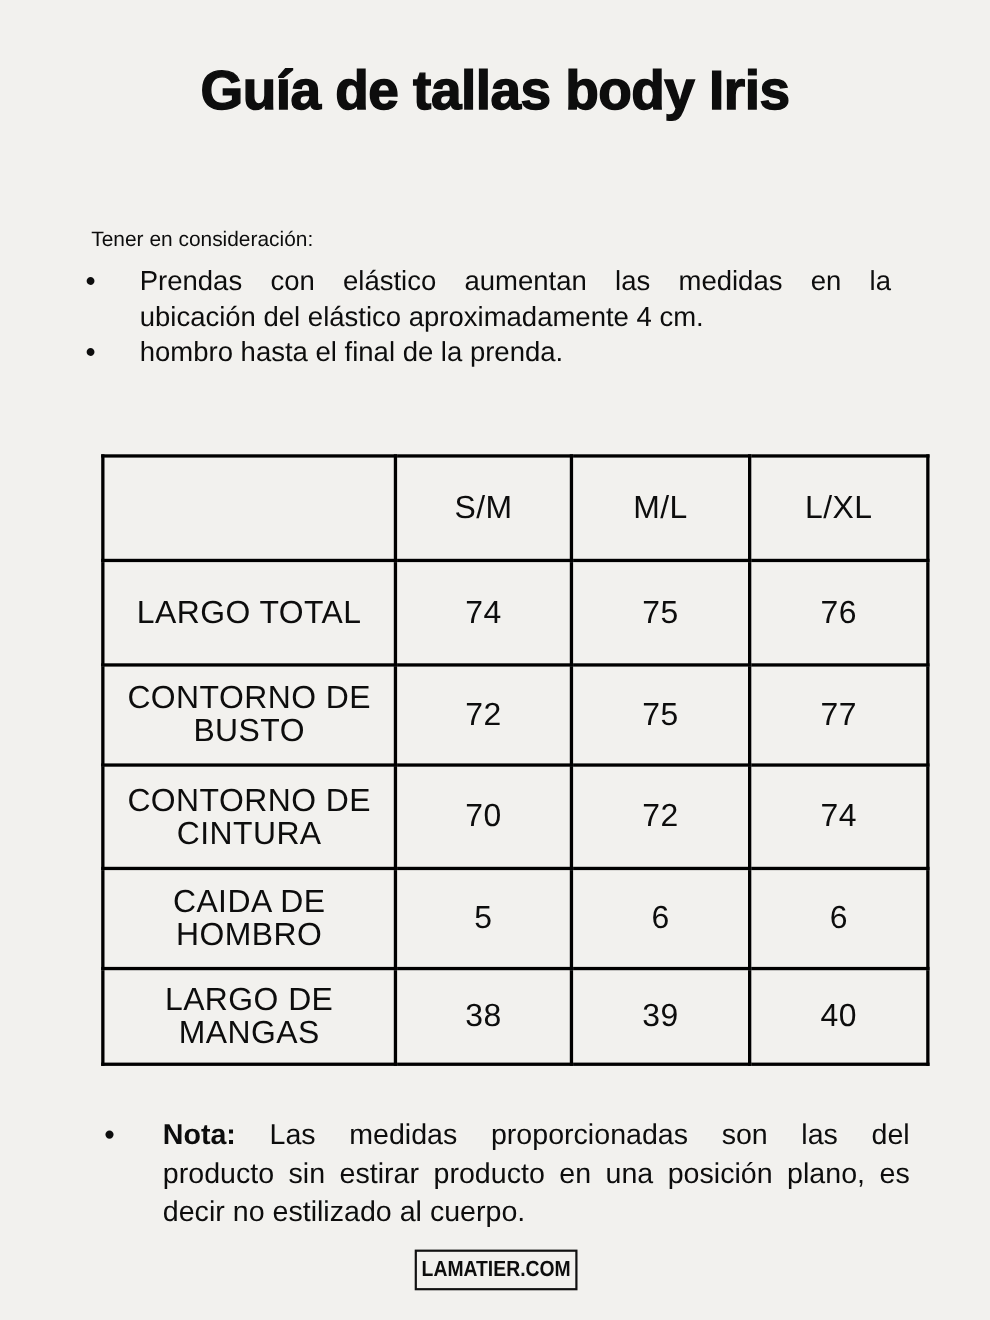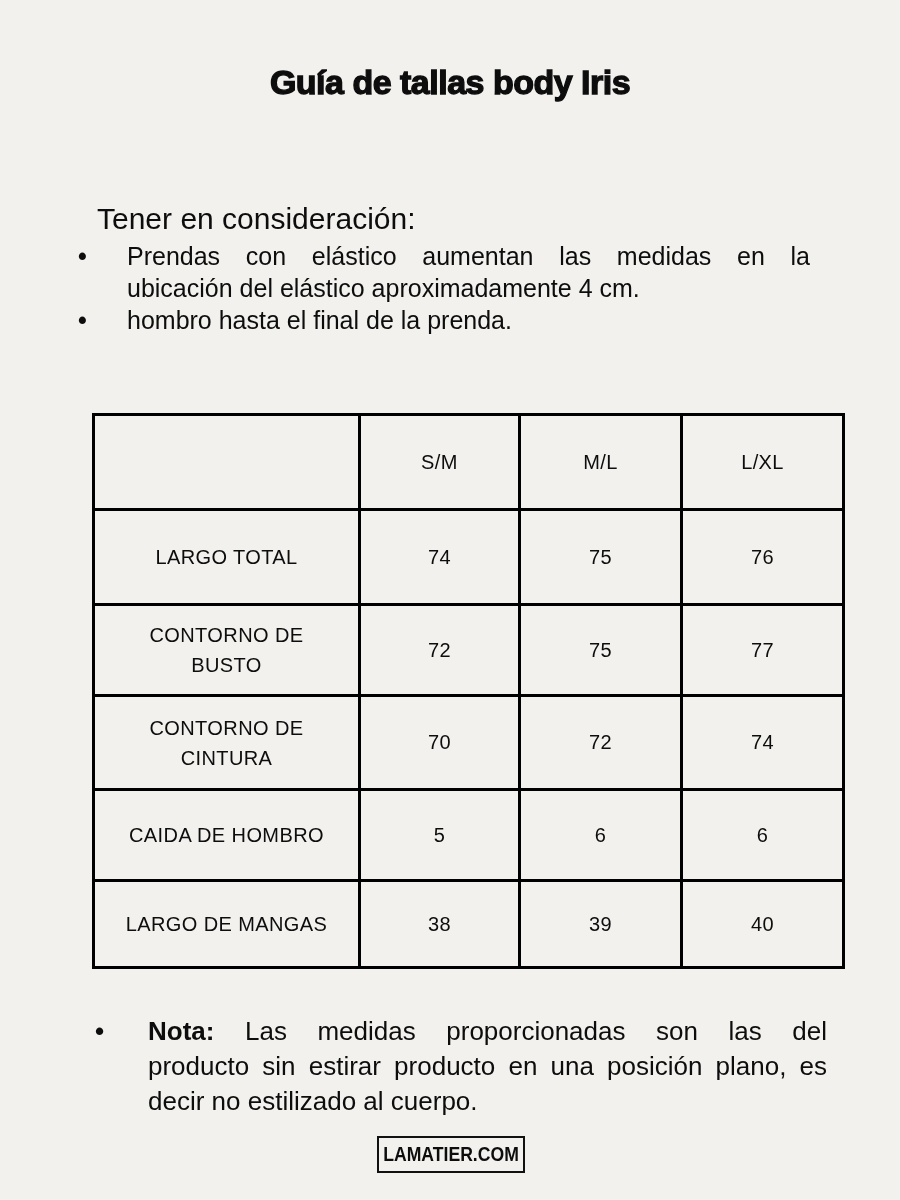--- a/index.html
+++ b/index.html
@@ -19,31 +19,31 @@
     position: relative;
     width: 900px;
     height: 1200px;
   }
   .title {
     position: absolute;
     top: 52px;
     left: 0;
     width: 900px;
     text-align: center;
-    font-size: 34px;
+    font-size: 50px;
     line-height: 60px;
     font-weight: 700;
     letter-spacing: -0.5px;
     -webkit-text-stroke: 1.3px #0d0d0d;
   }
   .intro-heading {
     position: absolute;
     top: 203px;
-    left: 97px;
-    font-size: 30px;
+    left: 83px;
+    font-size: 19px;
     line-height: 32px;
   }
   .bullet-list {
     position: absolute;
     top: 240px;
     left: 78px;
     width: 732px;
     font-size: 25px;
     line-height: 32px;
   }
@@ -73,21 +73,21 @@
     top: 413px;
     left: 92px;
     width: 750px;
     border-collapse: collapse;
     table-layout: fixed;
   }
   .size-table td {
     border: 3px solid #000000;
     text-align: center;
     vertical-align: middle;
-    font-size: 20px;
+    font-size: 29px;
     font-weight: 500;
     letter-spacing: 0.4px;
     padding: 0 10px;
   }
   .size-table td.row-label {
     white-space: pre-line;
     line-height: 30px;
   }
   .size-table tr.r0 { height: 95px; }
   .size-table tr.r1 { height: 95px; }

